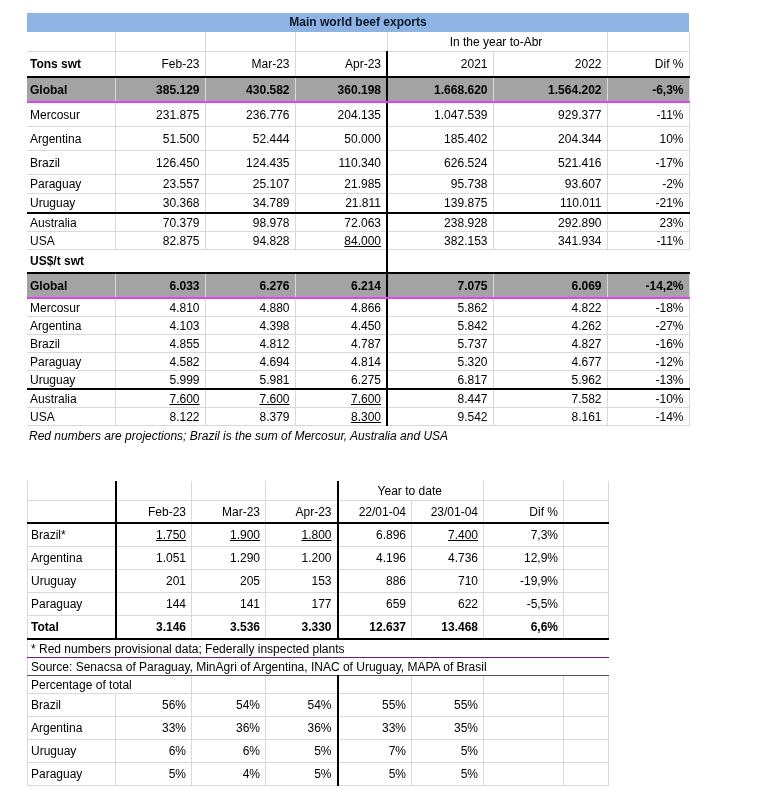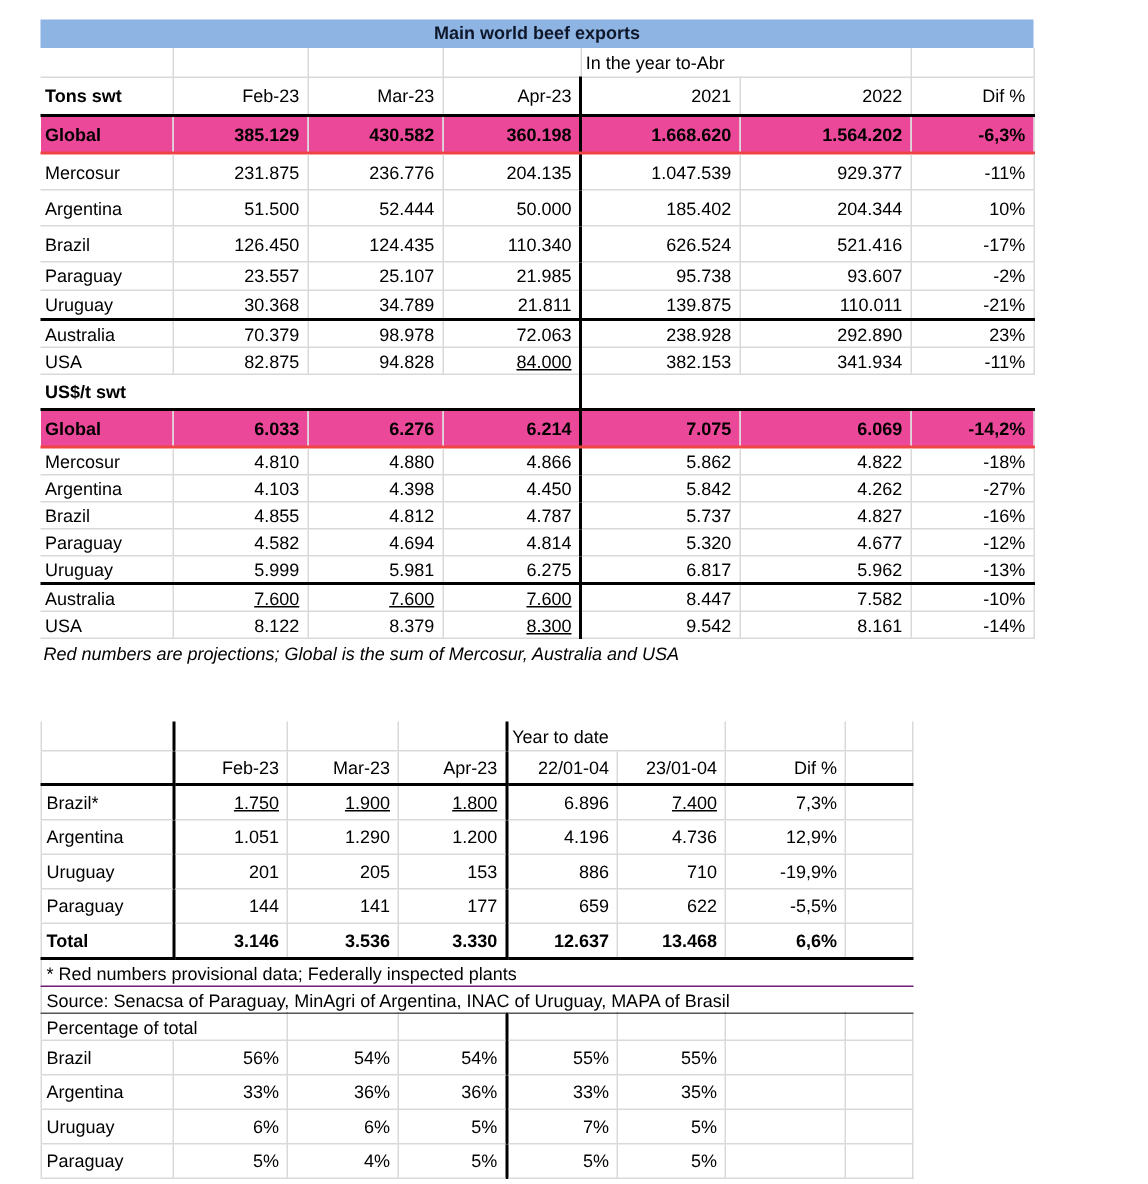--- a/index.html
+++ b/index.html
@@ -16,23 +16,23 @@
      padding:0 5px 0 3px;white-space:nowrap;overflow:hidden;vertical-align:middle;}
   .num{text-align:right;}
   .lbl{text-align:left;}
   .b{font-weight:bold;}
   .red{color:#000000;text-decoration:underline;}
   .apr{border-right:2px solid #000;margin-top:20px;}
   .lblb{border-right:2px solid #000;}
   tr.h17 td{height:17px;} tr.h18 td{height:18px;} tr.h21 td{height:21px;}
   tr.h22 td{height:22px;} tr.h23 td{height:23px;} tr.h24 td{height:24px;}
   tr.span-row td{height:19px;}
-  .span-label{text-align:left;}
-  tr.global td{background:#ec4899;font-weight:bold;
-    border-top:2px solid #000;border-bottom:2px solid #ef4444;}
+  .span-label{text-align:center;}
+  tr.global td{background:#a3a3a3;font-weight:bold;
+    border-top:2px solid #000;border-bottom:2px solid #d946ef;}
   tr.black-bottom td{border-bottom:2px solid #000;}
   tr.sec-row td{border:none;height:22px;}
   tr.sec-row td.apr{border-right:2px solid #000;}
   tr.head2 td{border-bottom:2px solid #000;}
   tr.total td{font-weight:bold;border-top:1px solid #000;border-bottom:2px solid #000;}
   .noterow{height:17px;border-bottom:1px solid #701a75;border-right:none;}
   .noterow2{height:17px;border-bottom:1px solid #555;border-right:none;}
   .note1{font-style:italic;font-size:12px;padding:3px 0 0 2px;width:662px;height:18px;}
   .gap{height:34px;}
 </style>
@@ -213,21 +213,21 @@
       <td class="lbl">USA</td>
       <td class="num">8.122</td>
       <td class="num">8.379</td>
       <td class="num apr red">8.300</td>
       <td class="num">9.542</td>
       <td class="num">8.161</td>
       <td class="num">-14%</td>
     </tr>
   </tbody>
     </table>
-  <div class="note1">Red numbers are projections; Global is the sum of Mercosur, Australia and USA</div>
+  <div class="note1">Red numbers are projections; Brazil is the sum of Mercosur, Australia and USA</div>
 
   <div class="gap"></div>
 
   <table id="tbl2">
     <colgroup>
       <col style="width:88px">
         <col style="width:76px">
         <col style="width:74px">
         <col style="width:72px">
       <col style="width:74px">

